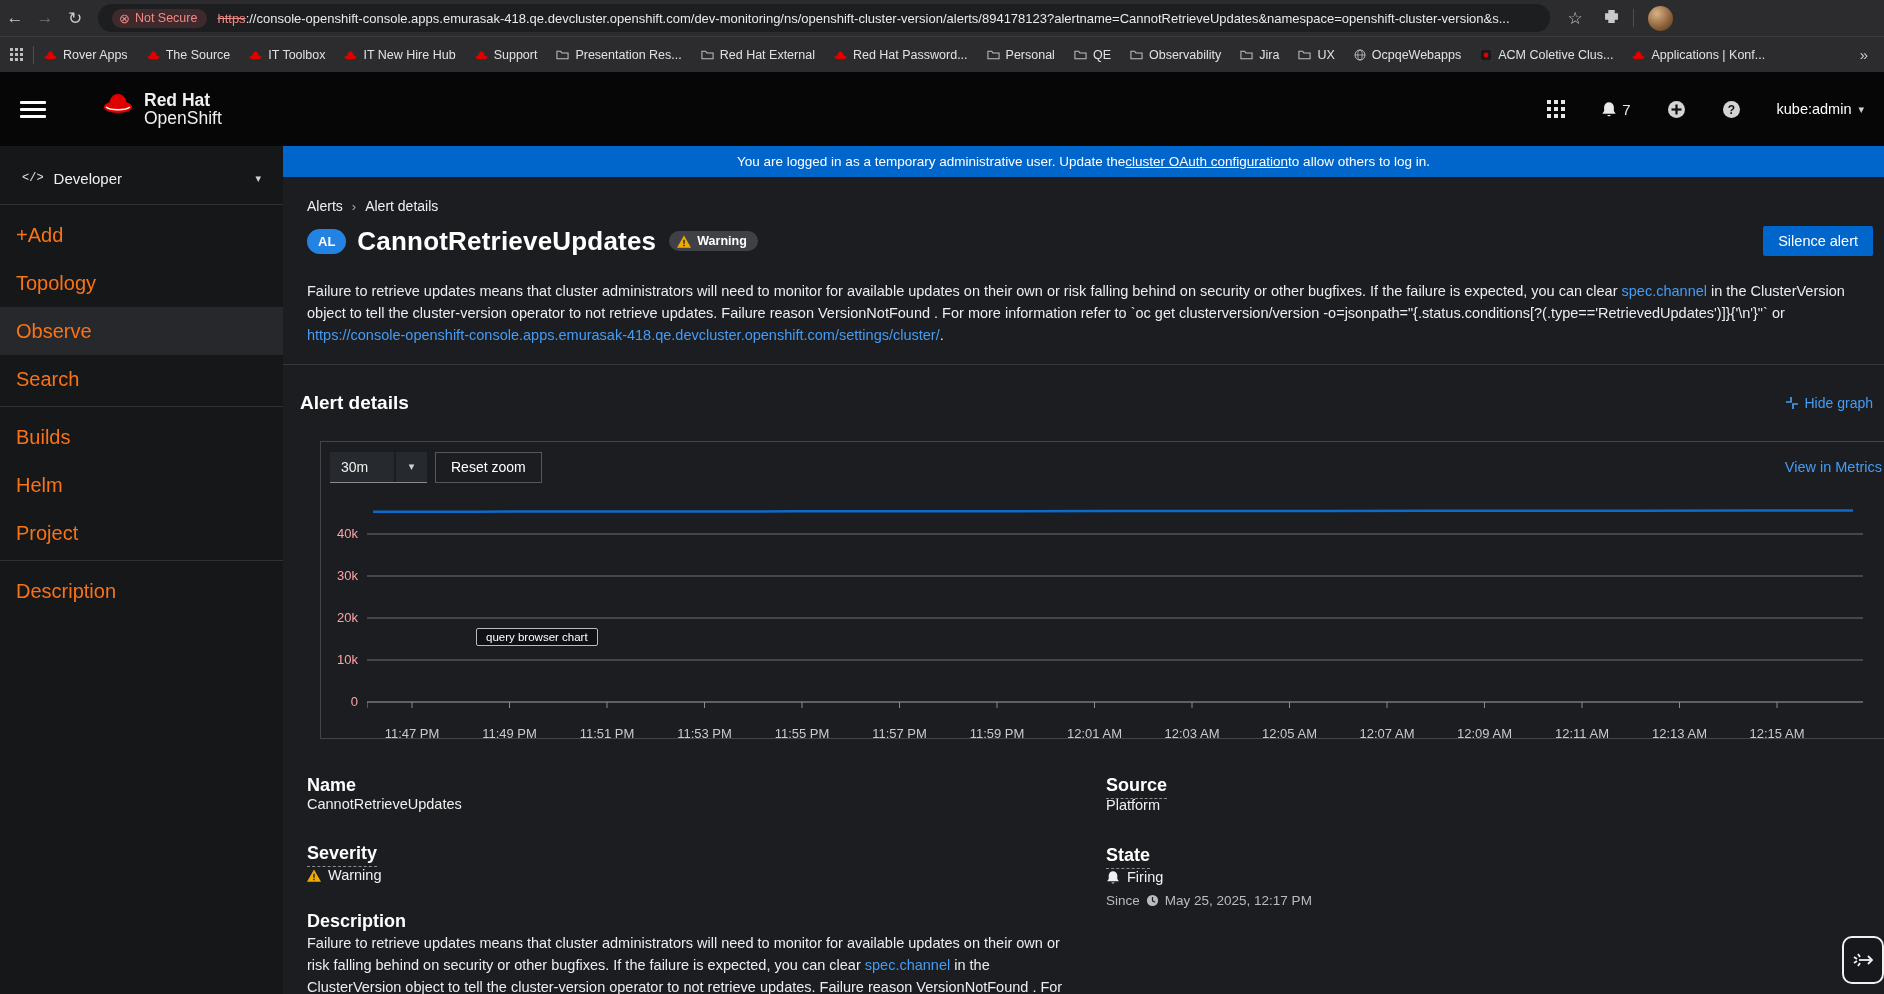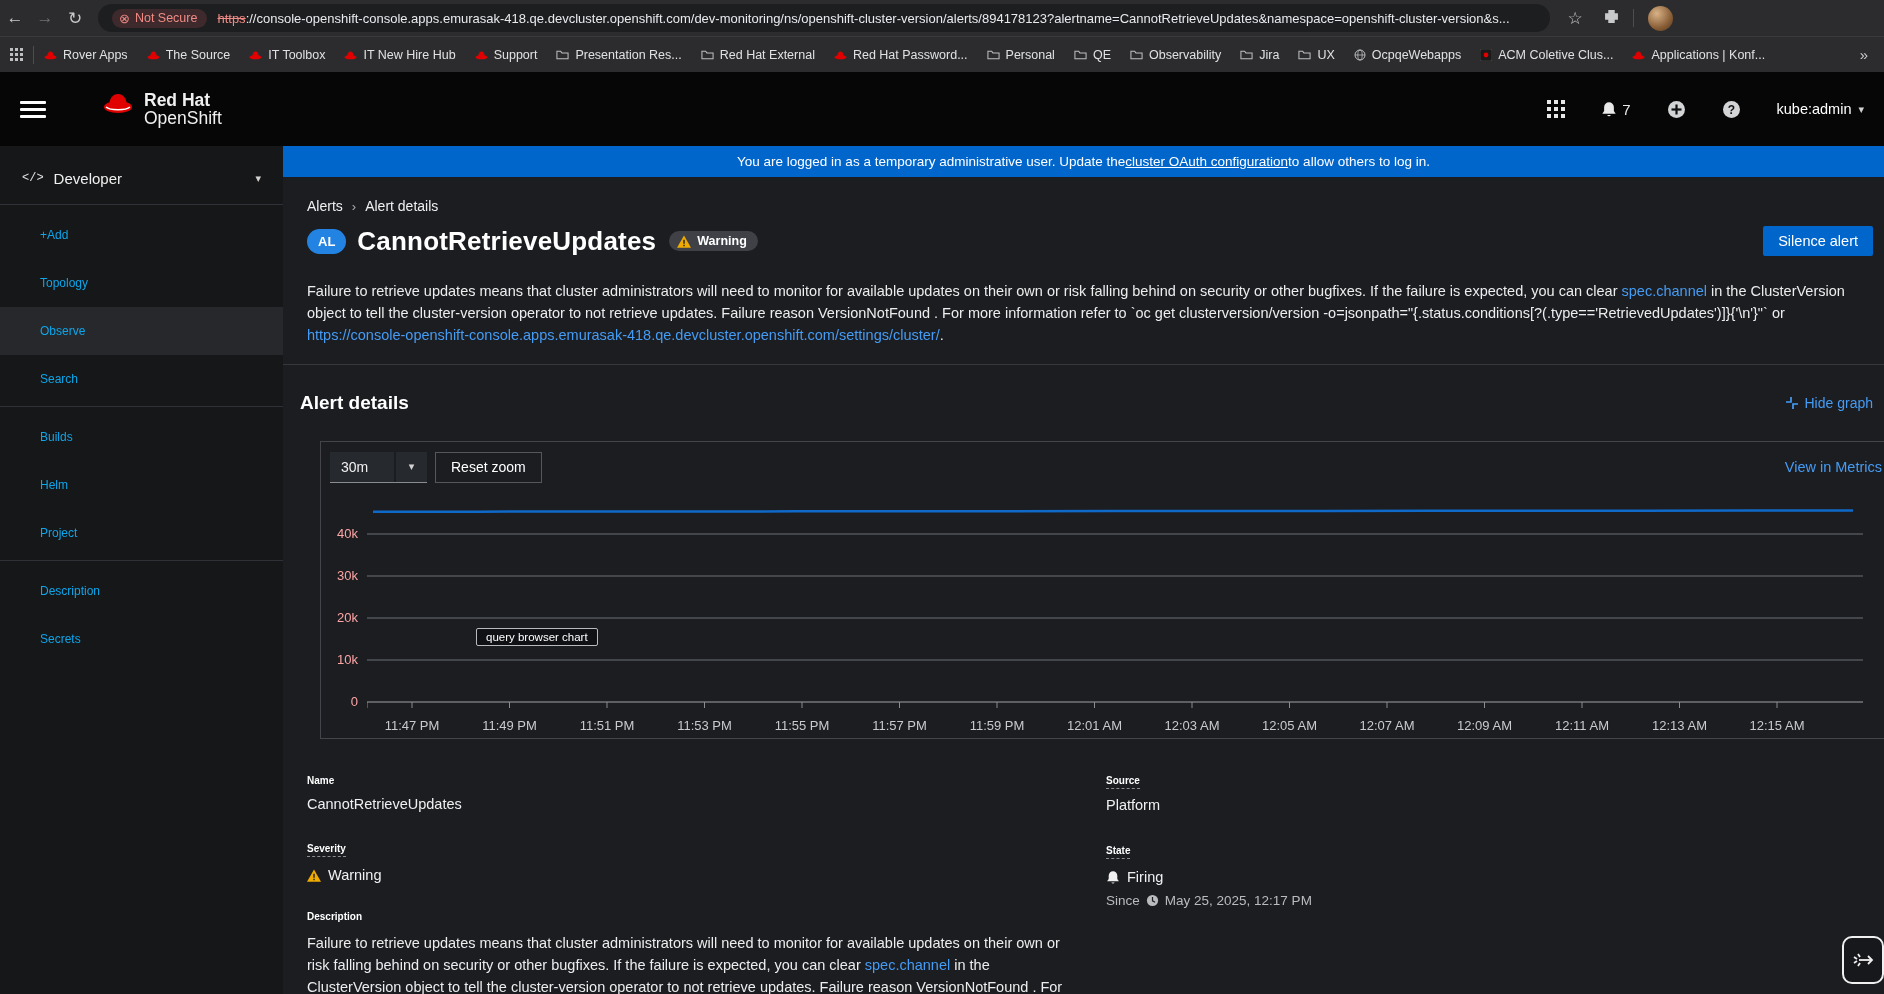--- a/index.html
+++ b/index.html
@@ -48,22 +48,22 @@
   .user{display:flex;align-items:center;gap:7px;font-size:14.5px;color:#fff;cursor:pointer;}
   .caret{font-size:11px;color:#d2d2d2;}
 
   
   .sidebar{position:absolute;left:0;top:146px;width:283px;height:848px;background:#161719;padding-top:14px;}
   .perspective{display:flex;align-items:center;gap:10px;height:36px;padding:0 22px;font-size:15px;
                color:#f0f0f0;cursor:pointer;}
   .code-ic{font-family:"Liberation Mono",monospace;font-size:12px;color:#e0e0e0;}
   .perspective .caret{margin-left:auto;}
   .nav-sep{height:1px;background:#2e3135;margin-top:8px;}
-  .nav-item{height:48px;display:flex;align-items:center;padding:0 40px;font-size:12px;
-            color:#0ea5e9;cursor:pointer;}
+  .nav-item{height:48px;display:flex;align-items:center;padding:0 16px;font-size:20px;
+            color:#f97316;cursor:pointer;}
   .nav-item.active{background:#26282c;}
   .nav-group{margin-top:6px;}
 
   
   .main{position:absolute;left:283px;top:146px;width:1601px;height:656px;background:#1b1d21;}
   .banner{position:absolute;left:0;top:0;width:1601px;height:31px;background:#0066cc;color:#fff;
           font-size:13.5px;display:flex;align-items:center;justify-content:center;gap:0;}
   .banner a{color:#fff;text-decoration:underline;cursor:pointer;}
   .breadcrumb{position:absolute;left:24px;top:52px;font-size:14px;display:flex;gap:9px;align-items:center;}
   .breadcrumb a{color:#f0f0f0;cursor:pointer;text-decoration:none;}
@@ -94,26 +94,26 @@
   .reset{margin-left:8px;height:31px;background:transparent;border:1px solid #55575b;color:#fff;
          font-family:inherit;font-size:14px;padding:0 15px;cursor:pointer;}
   .vim{margin-left:auto;color:#459cf5;font-size:14.5px;cursor:pointer;}
   #y-labels{position:absolute;left:0;top:60px;width:41px;height:212px;}
   .y-label{position:absolute;right:4px;width:37px;text-align:right;font-size:13px;color:#fca5a5;}
   #chart-svg{position:absolute;left:46px;top:60px;}
   .grid-line{stroke:#6d7176;stroke-width:1;}
   .axis-line{stroke:#a0a3a6;stroke-width:1;}
   .tick{stroke:#8a8d90;stroke-width:1;}
   #x-labels{position:absolute;left:46px;top:264px;width:1496px;height:24px;}
-  .x-label{position:absolute;top:12px;width:84px;text-align:center;font-size:13px;color:#c9cacc;}
+  .x-label{position:absolute;top:20px;width:84px;text-align:center;font-size:13px;color:#c9cacc;}
   .qtip{position:absolute;left:155px;top:186px;background:#101114;border:1px solid #b8bbbe;
         border-radius:2px;padding:2px 9px;font-size:11.5px;color:#fff;}
 
   
-  .f-label{position:absolute;font-size:10px;font-weight:bold;color:#fff;text-align:right;}
+  .f-label{position:absolute;font-size:18px;font-weight:bold;color:#fff;text-align:right;}
   .f-label.help{border-bottom:1px dashed #8a8d90;padding-bottom:2px;}
   .f-value{position:absolute;font-size:14.5px;color:#f0f0f0;display:flex;align-items:center;gap:7px;}
   .f-desc{position:absolute;left:24px;top:786px;width:771px;font-size:14.5px;line-height:22px;color:#ededed;margin:0;}
   .since{color:#b9bbbd;font-size:13.5px;display:flex;align-items:center;gap:6px;}
 
   
   .fab{position:absolute;left:1842px;top:936px;width:42px;height:48px;border:2px solid #f0f0f0;
        border-radius:10px;background:#17181b;display:flex;align-items:center;justify-content:center;cursor:pointer;}
 </style>
 </head>
@@ -344,21 +344,20 @@
         </div>
         <div class="nav-sep" style="margin-top: 3px;"></div>
         <div class="nav-group">
           <div class="nav-item">Builds</div>
           <div class="nav-item">Helm</div>
           <div class="nav-item">Project</div>
         </div>
         <div class="nav-sep" style="margin-top: 3px;"></div>
         <div class="nav-group">
           <div class="nav-item">Description</div>
-          <div class="nav-item">Secrets</div>
         </div>
       </div>
   </div>
 
   <div class="main">
     <div class="banner">
       <span>You are logged in as a temporary administrative user. Update the </span>
         <a>cluster OAuth configuration</a>
         <span> to allow others to log in.</span>
     </div>

